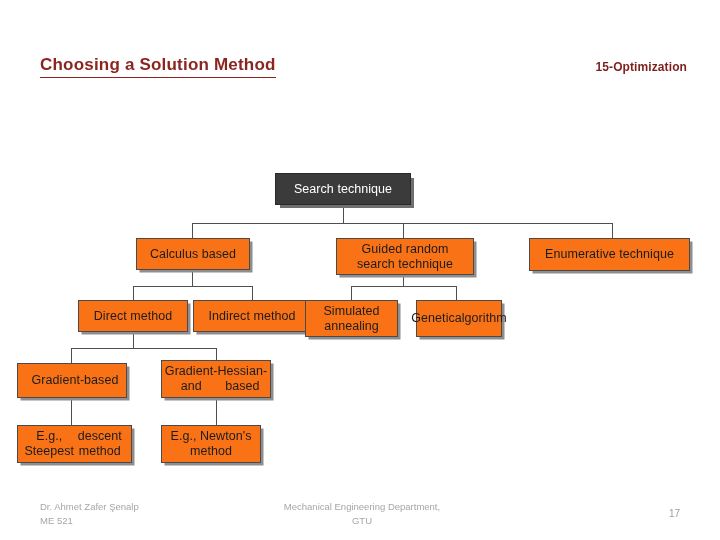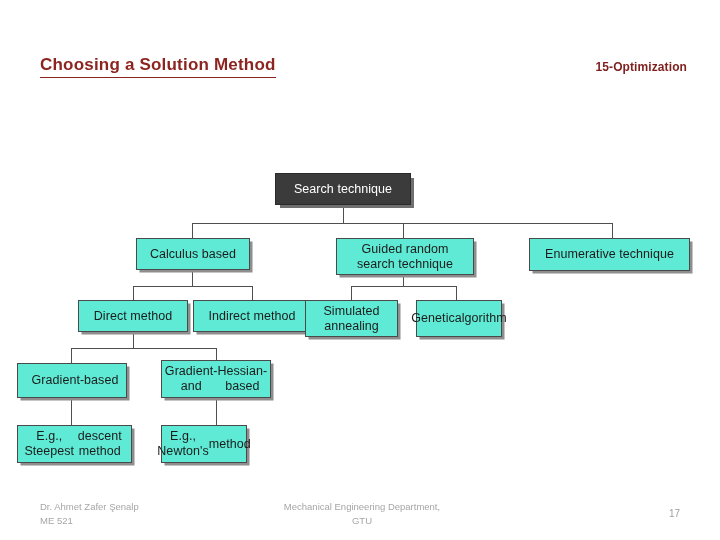--- a/index.html
+++ b/index.html
@@ -30,21 +30,21 @@
   
   #diagram{
     position:absolute;left:40px;top:155px;width:650px;height:325px;
   }
   .node{
     position:absolute;
     box-sizing:border-box;
     display:flex;align-items:center;justify-content:center;
     text-align:center;
     color:#1c1c1c;
-    background:#5eead4;
+    background:#f97316;
     border:1.5px solid #4a4a4a;
     box-shadow:3px 3px 0 -0.5px #8e8e8e;
     font-size:12.5px;
     line-height:1.18;
     letter-spacing:.05px;
     padding:2px 6px;
   }
   .node.root{
     background:#3b3b3b;
     border:1px solid #2a2a2a;
@@ -153,21 +153,21 @@
     <div class="node" style="left:121px;top:205px;width:110px;height:38px;flex-direction:row;">
       <span class="txt">Gradient- and</span>
       <span class="txt">Hessian-based</span>
     </div>
 
     <div class="node" style="left:-23px;top:270px;width:115px;height:38px;flex-direction:row;">
       <span class="txt">E.g., Steepest</span>
       <span class="txt">descent method</span>
     </div>
 
-    <div class="node" style="left:121px;top:270px;width:86px;height:38px;flex-direction:row;">
+    <div class="node" style="left:121px;top:270px;width:100px;height:38px;flex-direction:column;">
       <span class="txt">E.g., Newton's</span>
       <span class="txt">method</span>
     </div>
 
   </div>
 
   <div id="footer-left">
     <div>Dr. Ahmet Zafer Şenalp</div>
     <div>ME 521</div>
   </div>

